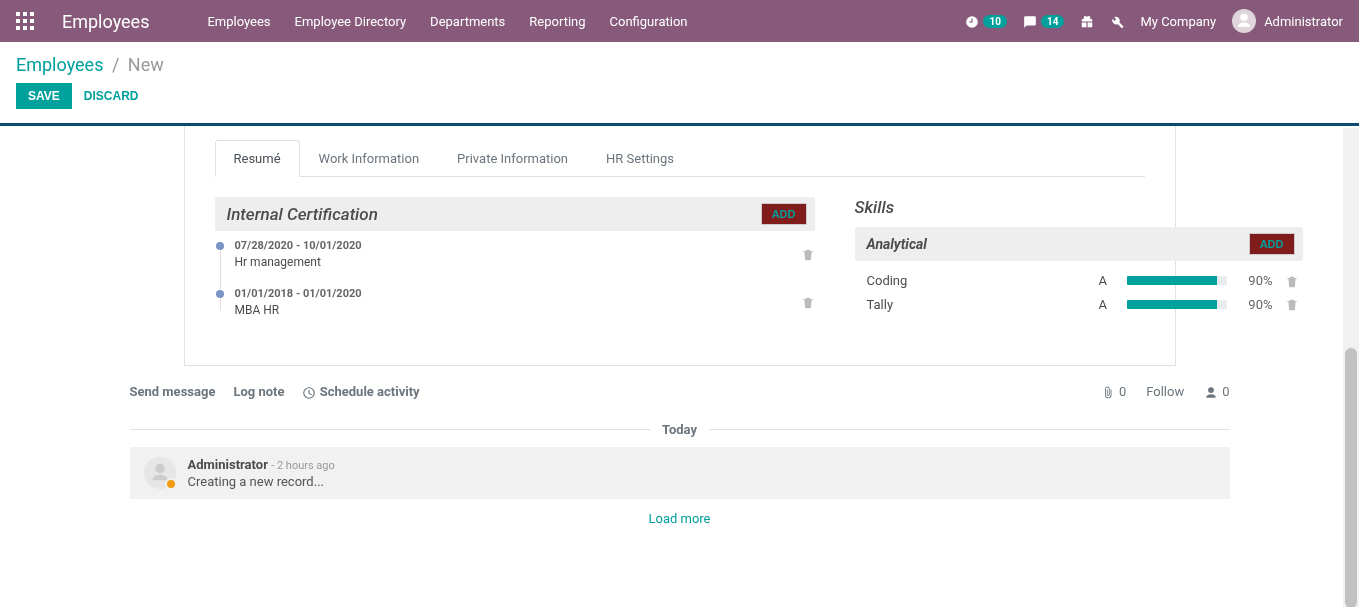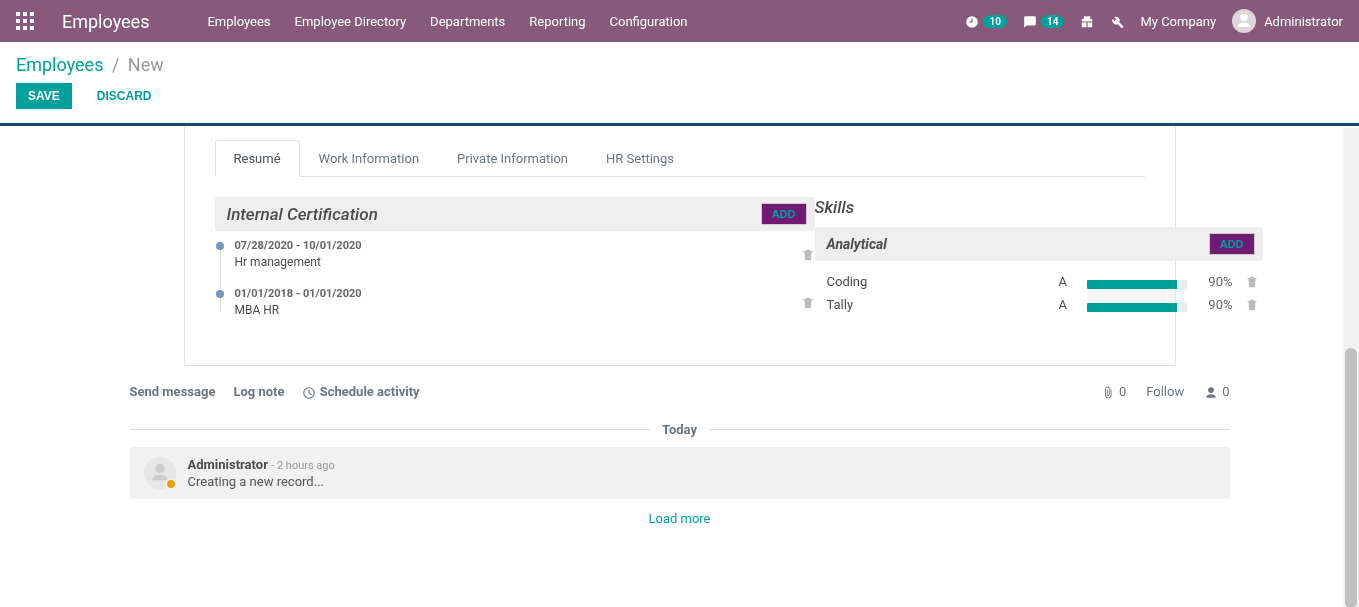--- a/index.html
+++ b/index.html
@@ -19,50 +19,50 @@
 .avatar { width: 24px; height: 24px; border-radius: 50%; background: #e0d5db; display: flex; align-items: center; justify-content: center; }
 .avatar svg { fill: #fff; }
 
 .breadcrumb-row { padding: 12px 16px 4px; }
 .breadcrumb { font-size: 18px; }
 .breadcrumb a { color: #00a09d; text-decoration: none; }
 .breadcrumb .sep { color: #999; margin: 0 4px; }
 .breadcrumb .current { color: #999; }
 .actions-row { padding: 4px 16px 14px; display: flex; align-items: center; gap: 12px; border-bottom: 3px solid #0c4a6e; }
 .btn-primary { background: #00a09d; color: #fff; border: none; padding: 6px 12px; font-size: 12px; font-weight: 700; cursor: pointer; text-transform: uppercase; }
-.btn-link { background: none; border: none; color: #00a09d; font-size: 12px; font-weight: 700; cursor: pointer; text-transform: uppercase; margin-left: 13px; }
+.btn-link { background: none; border: none; color: #00a09d; font-size: 12px; font-weight: 700; cursor: pointer; text-transform: uppercase; }
 
 .sheet-wrap { display: flex; justify-content: center; padding: 0; }
 .sheet { width: 992px; background: #fff; border: 1px solid #e2e2e2; border-top: none; padding: 14px 30px 30px; }
 
 .tabs { display: flex; border-bottom: 1px solid #dee2e6; margin-bottom: 20px; }
 .tab { padding: 10px 18px; color: #6c757d; cursor: pointer; font-size: 13px; border: 1px solid transparent; margin-bottom: -1px; }
 .tab.active { color: #495057; border: 1px solid #dee2e6; border-bottom: 1px solid #fff; border-radius: 3px 3px 0 0; background: #fff; }
 
-.two-col { display: flex; }
+.two-col { display: flex; gap: 40px; }
 .col-left { flex: 0 0 600px; }
 .col-right { flex: 1; }
 
 .section-header { display: flex; align-items: center; justify-content: space-between; background: #eee; padding: 6px 8px 6px 12px; border-radius: 2px; margin-bottom: 8px; }
 .section-title-i { font-size: 17px; font-style: italic; font-weight: 500; color: #4c4c4c; }
-.add-btn { background: #701a75; border: 1px solid #ccc; color: #00a09d; font-size: 11px; font-weight: 700; padding: 4px 10px; cursor: pointer; }
+.add-btn { background: #7f1d1d; border: 1px solid #ccc; color: #00a09d; font-size: 11px; font-weight: 700; padding: 4px 10px; cursor: pointer; }
 
 .timeline { position: relative; padding-left: 20px; }
 .timeline::before { content: ""; position: absolute; left: 5px; top: 6px; bottom: 6px; width: 1px; background: #e0e0e0; }
 .tl-item { position: relative; margin-bottom: 18px; display: flex; align-items: flex-start; }
 .tl-dot { position: absolute; left: -19px; top: 3px; width: 8px; height: 8px; border-radius: 50%; background: #7c94c4; }
 .tl-body { flex: 1; }
 .tl-dates { font-size: 11px; color: #666; font-weight: 700; }
 .tl-title { font-size: 12px; color: #4c4c4c; margin-top: 3px; }
 .tl-delete { color: #bbb; cursor: pointer; font-size: 14px; align-self: center; }
 
 .skills-title { font-size: 17px; font-style: italic; font-weight: 500; margin-bottom: 10px; }
 .skill-group { display: flex; align-items: center; justify-content: space-between; background: #eee; padding: 6px 8px 6px 12px; border-radius: 2px; margin-bottom: 8px; }
 .skill-group-title { font-size: 14px; font-style: italic; font-weight: 700; }
-.skill-row { display: flex; align-items: flex-end; gap: 12px; padding: 4px 4px 4px 12px; }
+.skill-row { display: flex; align-items: center; gap: 12px; padding: 4px 4px 4px 12px; }
 .skill-name { flex: 0 0 220px; font-size: 13px; }
 .skill-level { flex: 0 0 16px; font-size: 13px; }
 .progress { flex: 0 0 100px; height: 9px; background: #e9ecef; border-radius: 1px; overflow: hidden; }
 .progress-fill { height: 100%; background: #00a09d; }
 .skill-pct { flex: 0 0 34px; text-align: right; font-size: 13px; color: #666; }
 .skill-del { color: #bbb; cursor: pointer; font-size: 13px; }
 
 .chatter-wrap { margin: 0 auto; width: 1100px; }
 .chatter-actions { display: flex; align-items: center; gap: 18px; padding: 18px 0 12px; color: #6c757d; font-size: 13px; }
 .chatter-link { cursor: pointer; font-weight: 700; }

